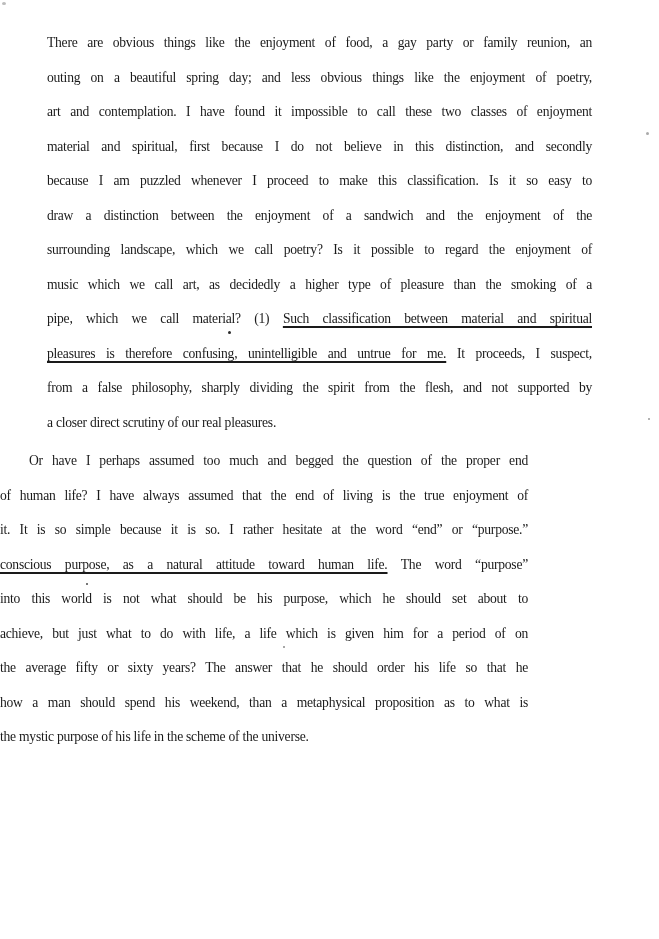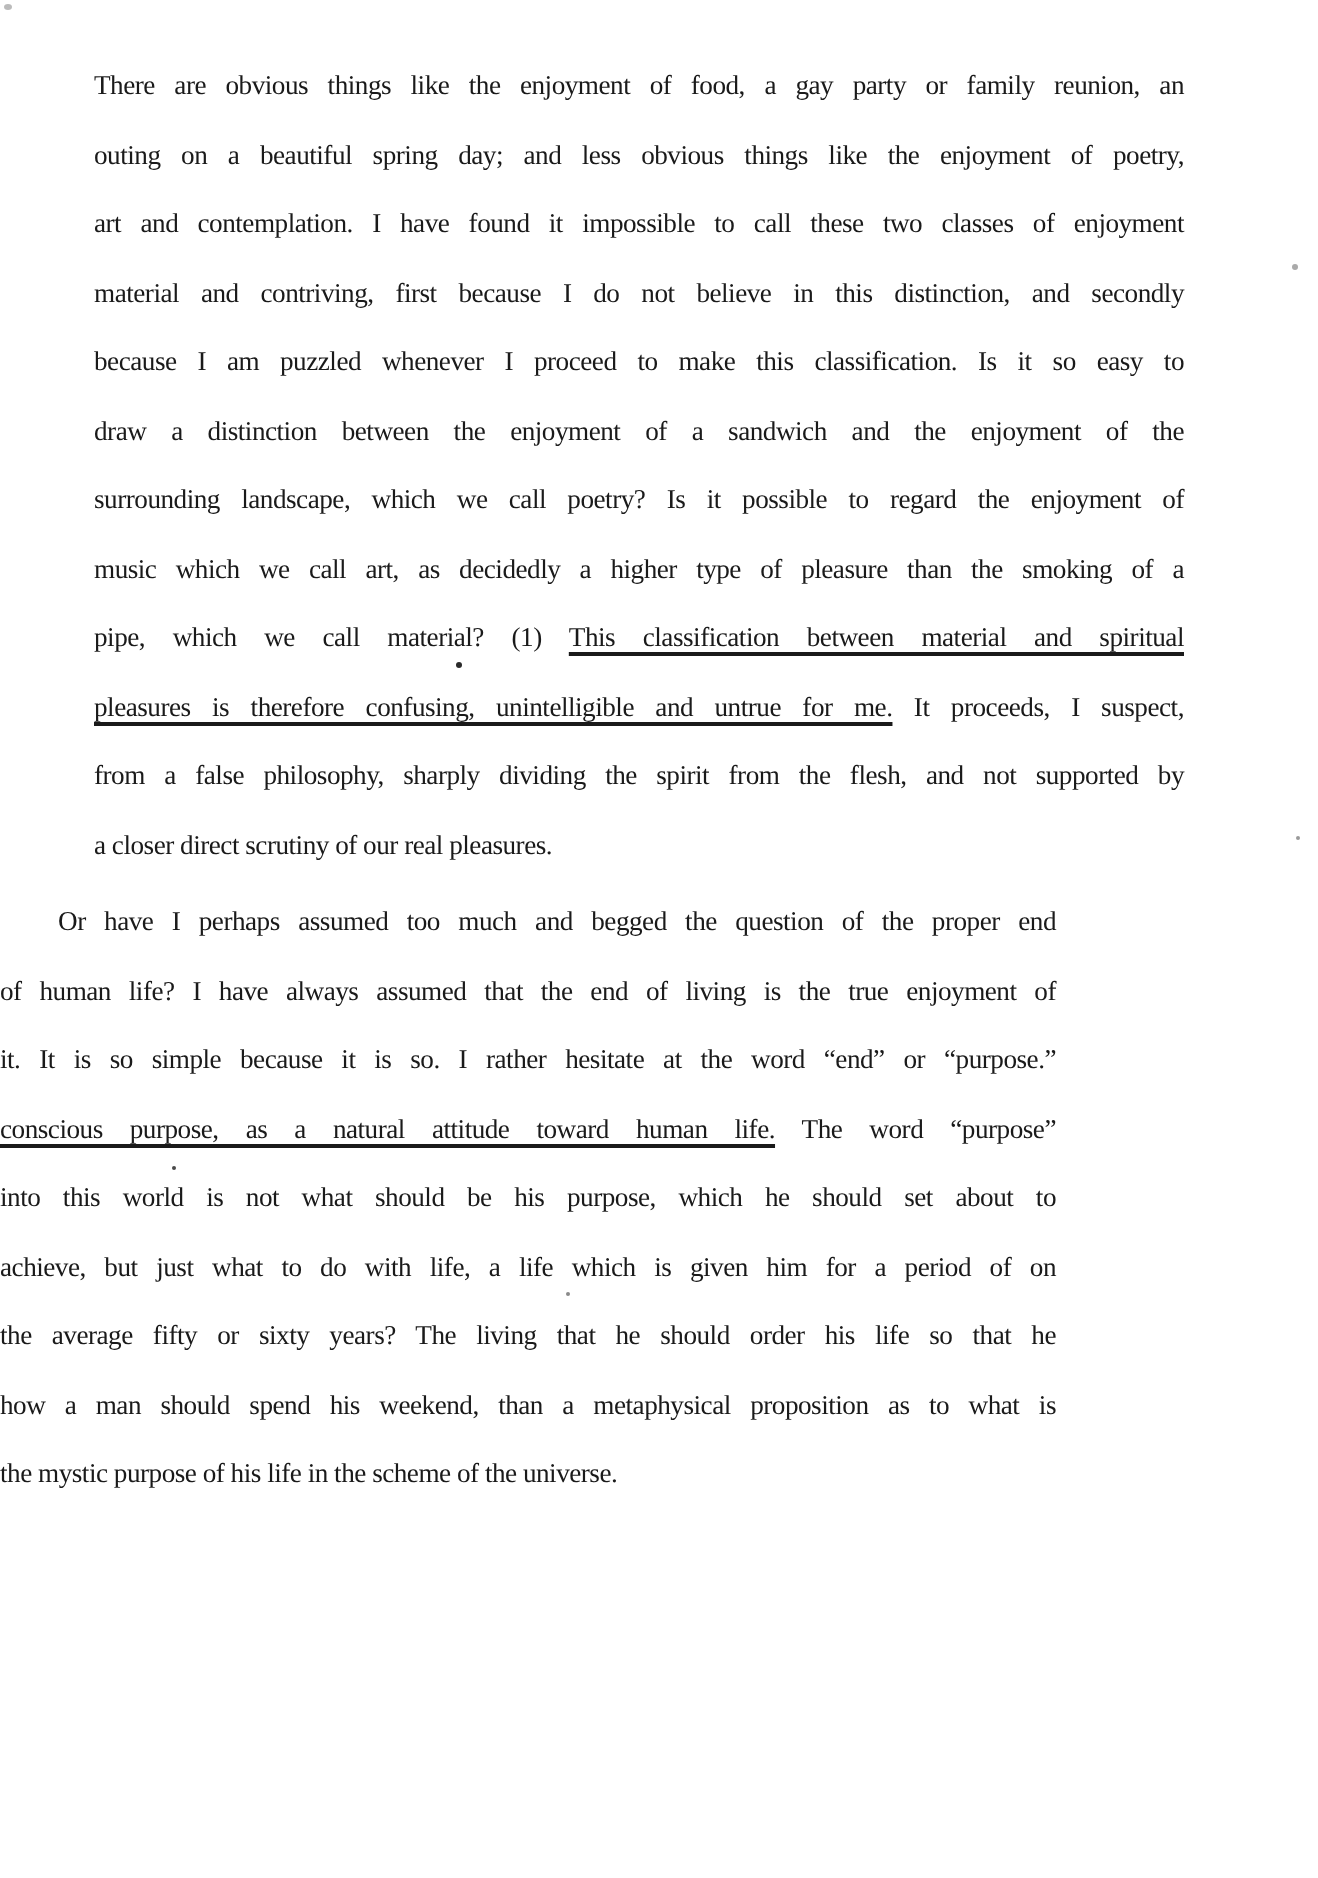--- a/index.html
+++ b/index.html
@@ -69,38 +69,38 @@
 </style>
 </head>
 <body>
 
 <div class="page">
   <main class="body-text" id="document-body">
       <div class="paragraph p1">
         <div class="line"><span>There are obvious things like the enjoyment of food, a gay party or family reunion, an</span></div>
         <div class="line"><span>outing on a beautiful spring day; and less obvious things like the enjoyment of poetry,</span></div>
         <div class="line"><span>art and contemplation. I have found it impossible to call these two classes of enjoyment</span></div>
-        <div class="line"><span>material and contriving, first because I do not believe in this distinction, and secondly</span></div>
+        <div class="line"><span>material and spiritual, first because I do not believe in this distinction, and secondly</span></div>
         <div class="line"><span>because I am puzzled whenever I proceed to make this classification. Is it so easy to</span></div>
         <div class="line"><span>draw a distinction between the enjoyment of a sandwich and the enjoyment of the</span></div>
         <div class="line"><span>surrounding landscape, which we call poetry? Is it possible to regard the enjoyment of</span></div>
         <div class="line"><span>music which we call art, as decidedly a higher type of pleasure than the smoking of a</span></div>
-        <div class="line"><span>pipe, which we call material? (1) </span><span class="underlined">This classification between material and spiritual</span></div>
+        <div class="line"><span>pipe, which we call material? (1) </span><span class="underlined">Such classification between material and spiritual</span></div>
         <div class="line"><span class="underlined">pleasures is therefore confusing, unintelligible and untrue for me.</span><span> It proceeds, I suspect,</span></div>
         <div class="line"><span>from a false philosophy, sharply dividing the spirit from the flesh, and not supported by</span></div>
         <div class="line para-end"><span>a closer direct scrutiny of our real pleasures.</span></div>
       </div>
       <div class="paragraph p2">
         <div class="line first-indent"><span>Or have I perhaps assumed too much and begged the question of the proper end</span></div>
         <div class="line"><span>of human life? I have always assumed that the end of living is the true enjoyment of</span></div>
         <div class="line"><span>it. It is so simple because it is so. I rather hesitate at the word “end” or “purpose.”</span></div>
         <div class="line"><span class="underlined">conscious purpose, as a natural attitude toward human life.</span><span> The word “purpose”</span></div>
         <div class="line"><span>into this world is not what should be his purpose, which he should set about to</span></div>
         <div class="line"><span>achieve, but just what to do with life, a life which is given him for a period of on</span></div>
-        <div class="line"><span>the average fifty or sixty years? The living that he should order his life so that he</span></div>
+        <div class="line"><span>the average fifty or sixty years? The answer that he should order his life so that he</span></div>
         <div class="line"><span>how a man should spend his weekend, than a metaphysical proposition as to what is</span></div>
         <div class="line para-end"><span>the mystic purpose of his life in the scheme of the universe.</span></div>
       </div>
     </main>
   <div class="footer">
     <span>6</span>
   </div>
   <div id="artifact-layer">
       <span class="speck" style="left: 228px; top: 331px; width: 3px; height: 3px; background: rgb(42, 42, 42);"></span>
       <span class="speck" style="left: 86px; top: 583px; width: 2px; height: 2px; background: rgb(74, 74, 74);"></span>

